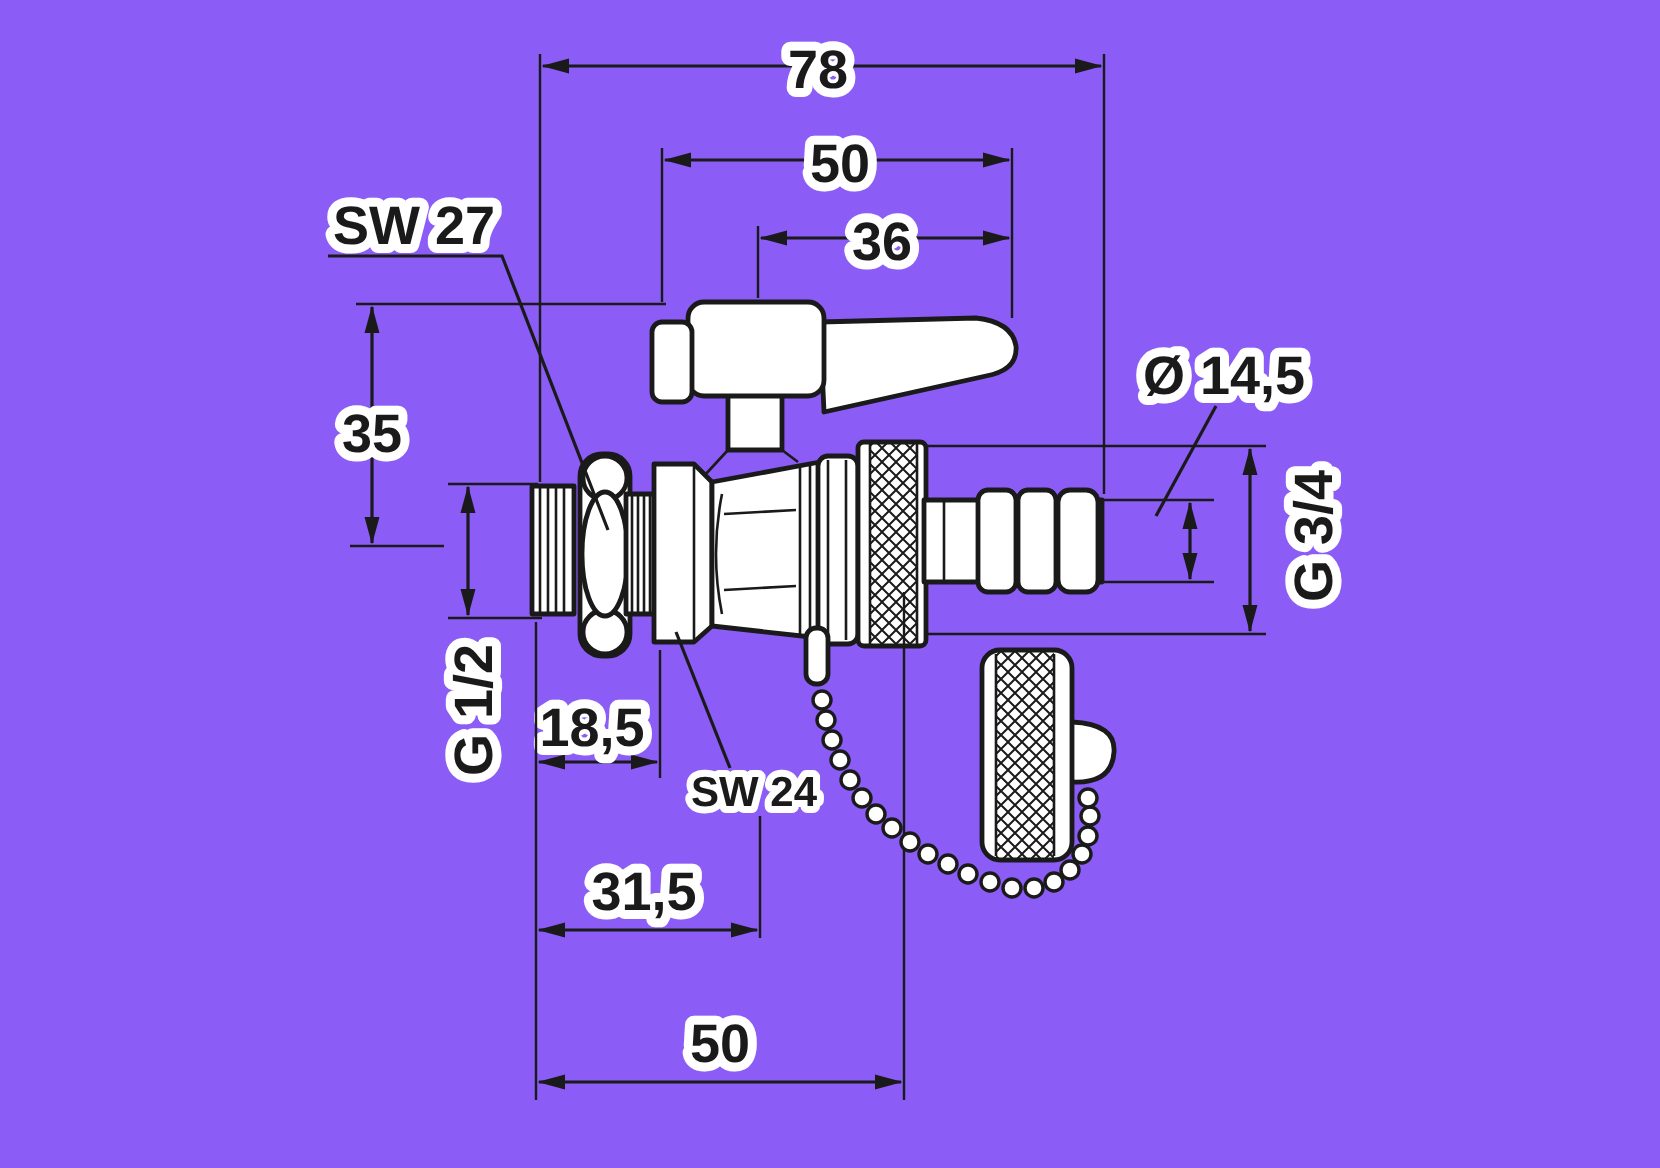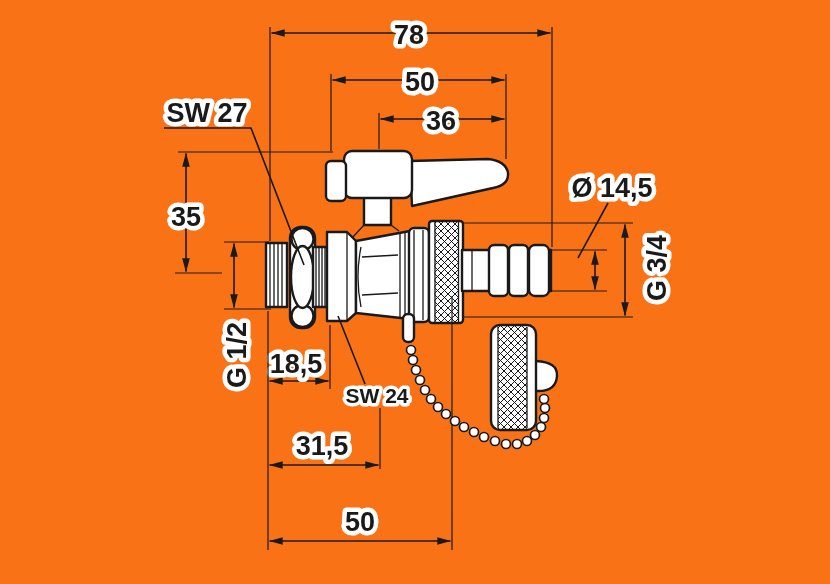--- a/index.html
+++ b/index.html
@@ -1,16 +1,16 @@
 <!DOCTYPE html>
 <html><head>
 <meta charset="utf-8">
 <style>
   html,body{margin:0;padding:0;background:#ffffff;}
-  .page{width:830px;height:584px;background:#f97316;position:relative;overflow:hidden;}
+  .page{width:830px;height:584px;background:#8b5cf6;position:relative;overflow:hidden;}
   svg{display:block;}
   .dim{font:bold 27px "Liberation Sans", sans-serif;fill:#1a1a1a;text-anchor:middle;
        paint-order:stroke;stroke:#ffffff;stroke-width:9px;stroke-linejoin:round;}
   .dim-sm{font:bold 21px "Liberation Sans", sans-serif;fill:#1a1a1a;text-anchor:middle;
        paint-order:stroke;stroke:#ffffff;stroke-width:7px;stroke-linejoin:round;}
   .outline{fill:#ffffff;stroke:#1a1a1a;stroke-width:2.4;stroke-linejoin:round;}
   .thin{fill:none;stroke:#1a1a1a;stroke-width:1.3;}
   .dimline{fill:none;stroke:#1a1a1a;stroke-width:1.6;}
   .extline{fill:none;stroke:#1a1a1a;stroke-width:1.2;}
 </style>

